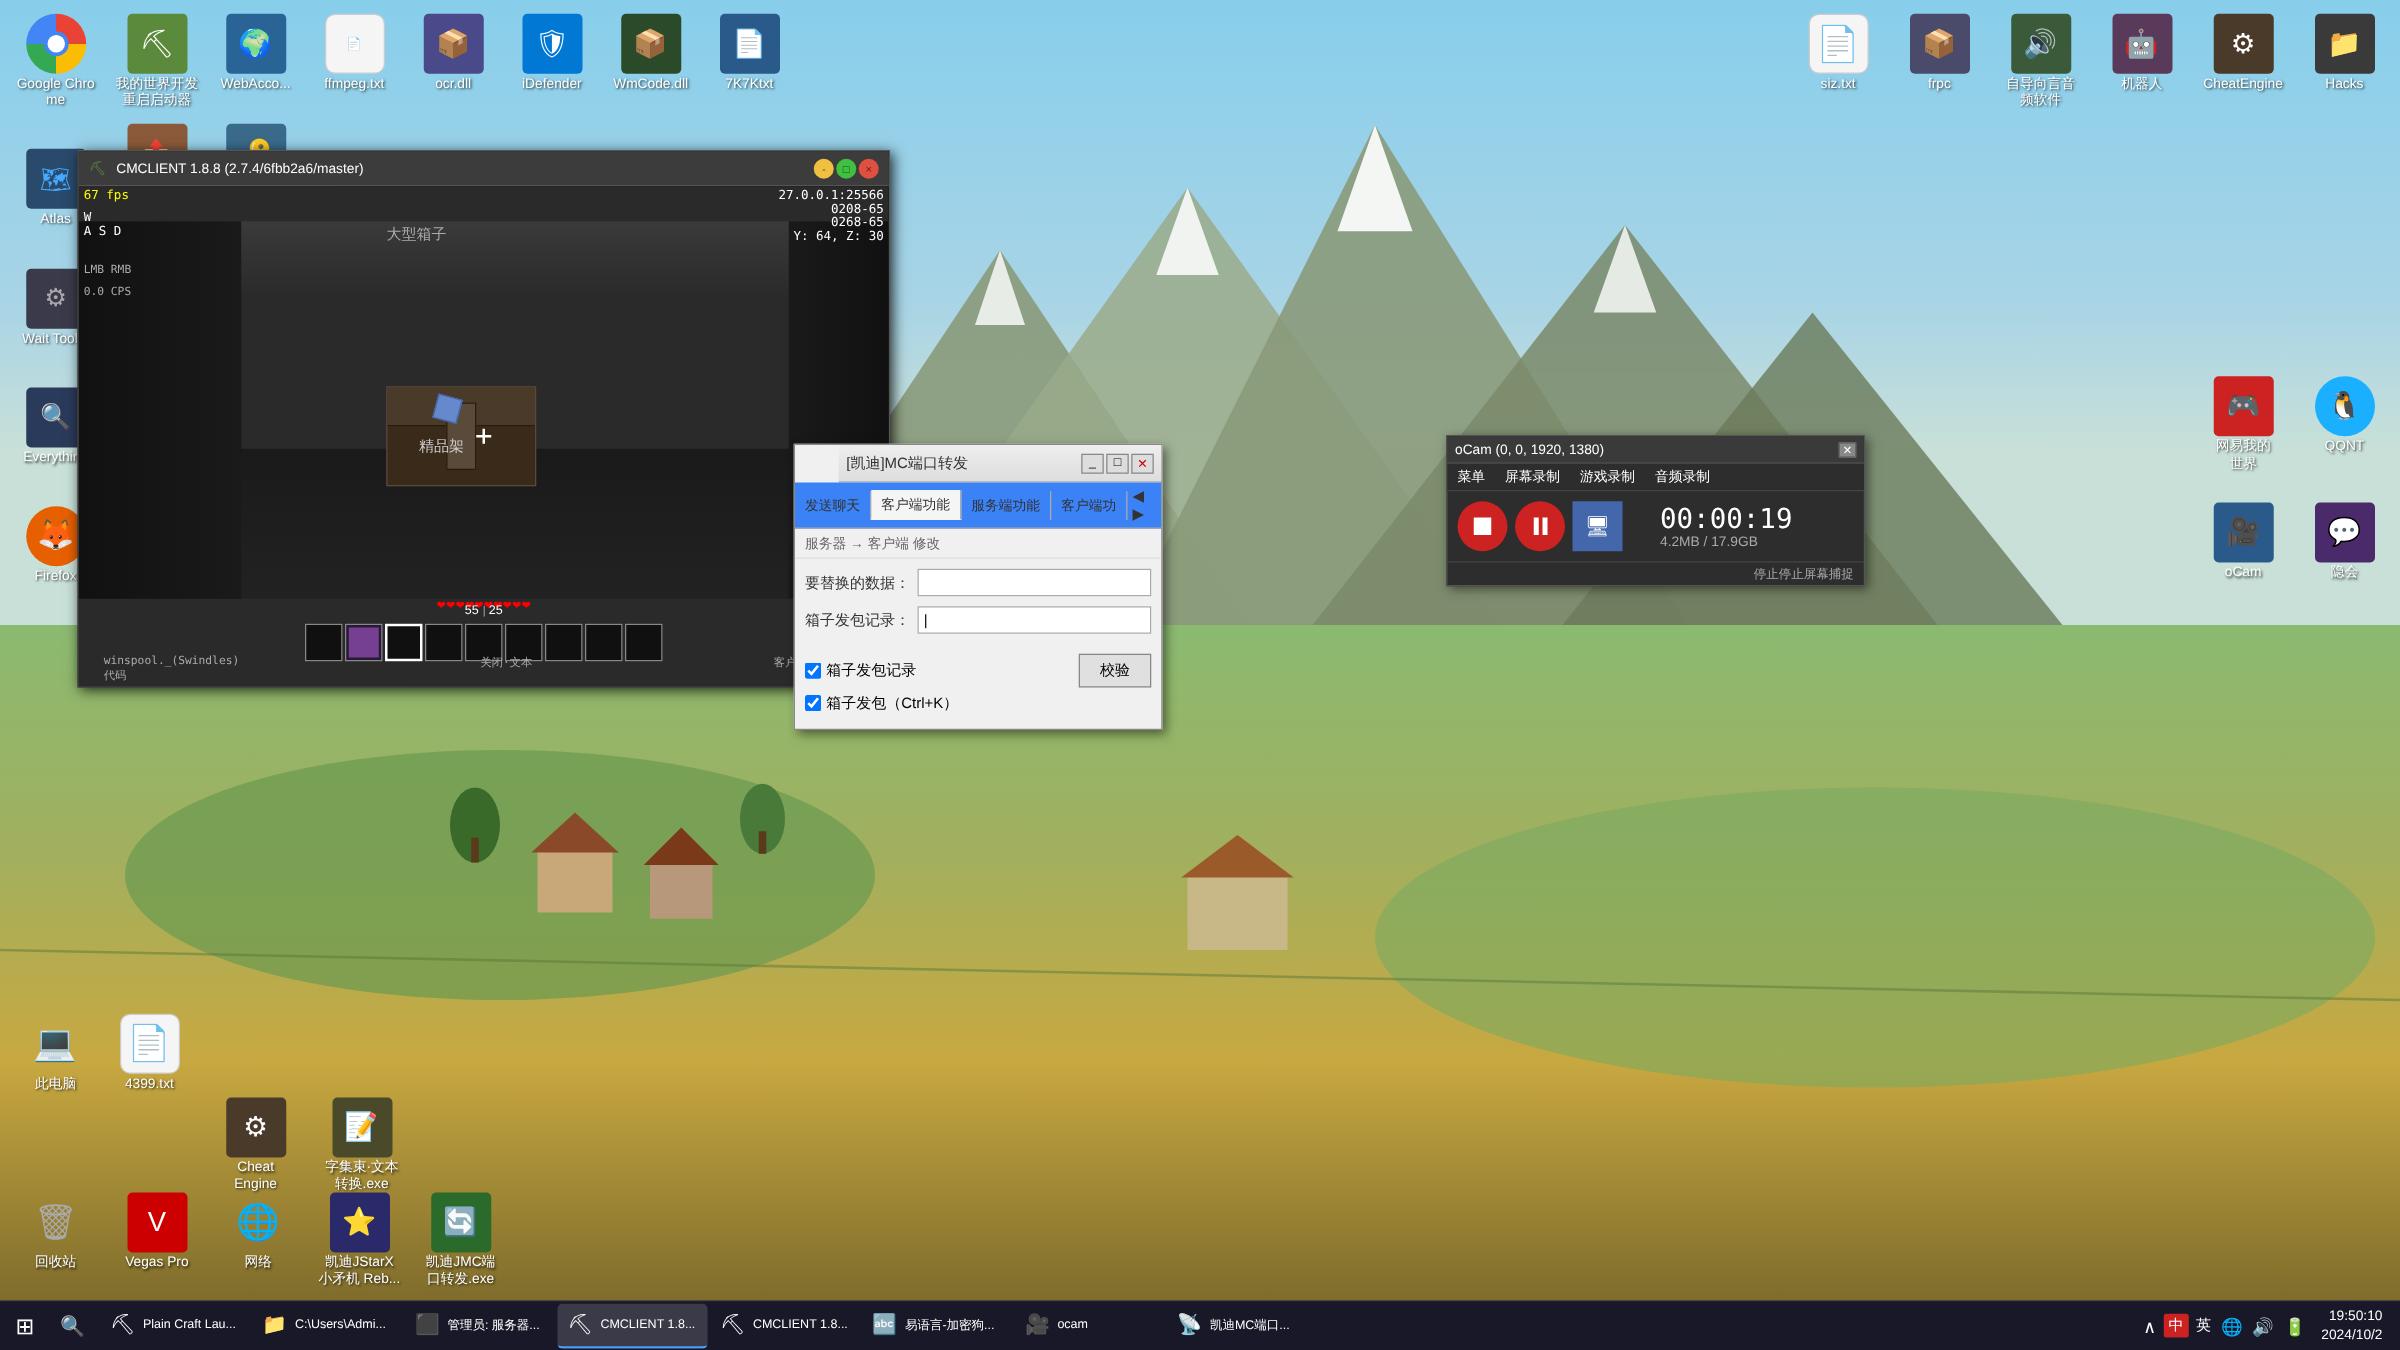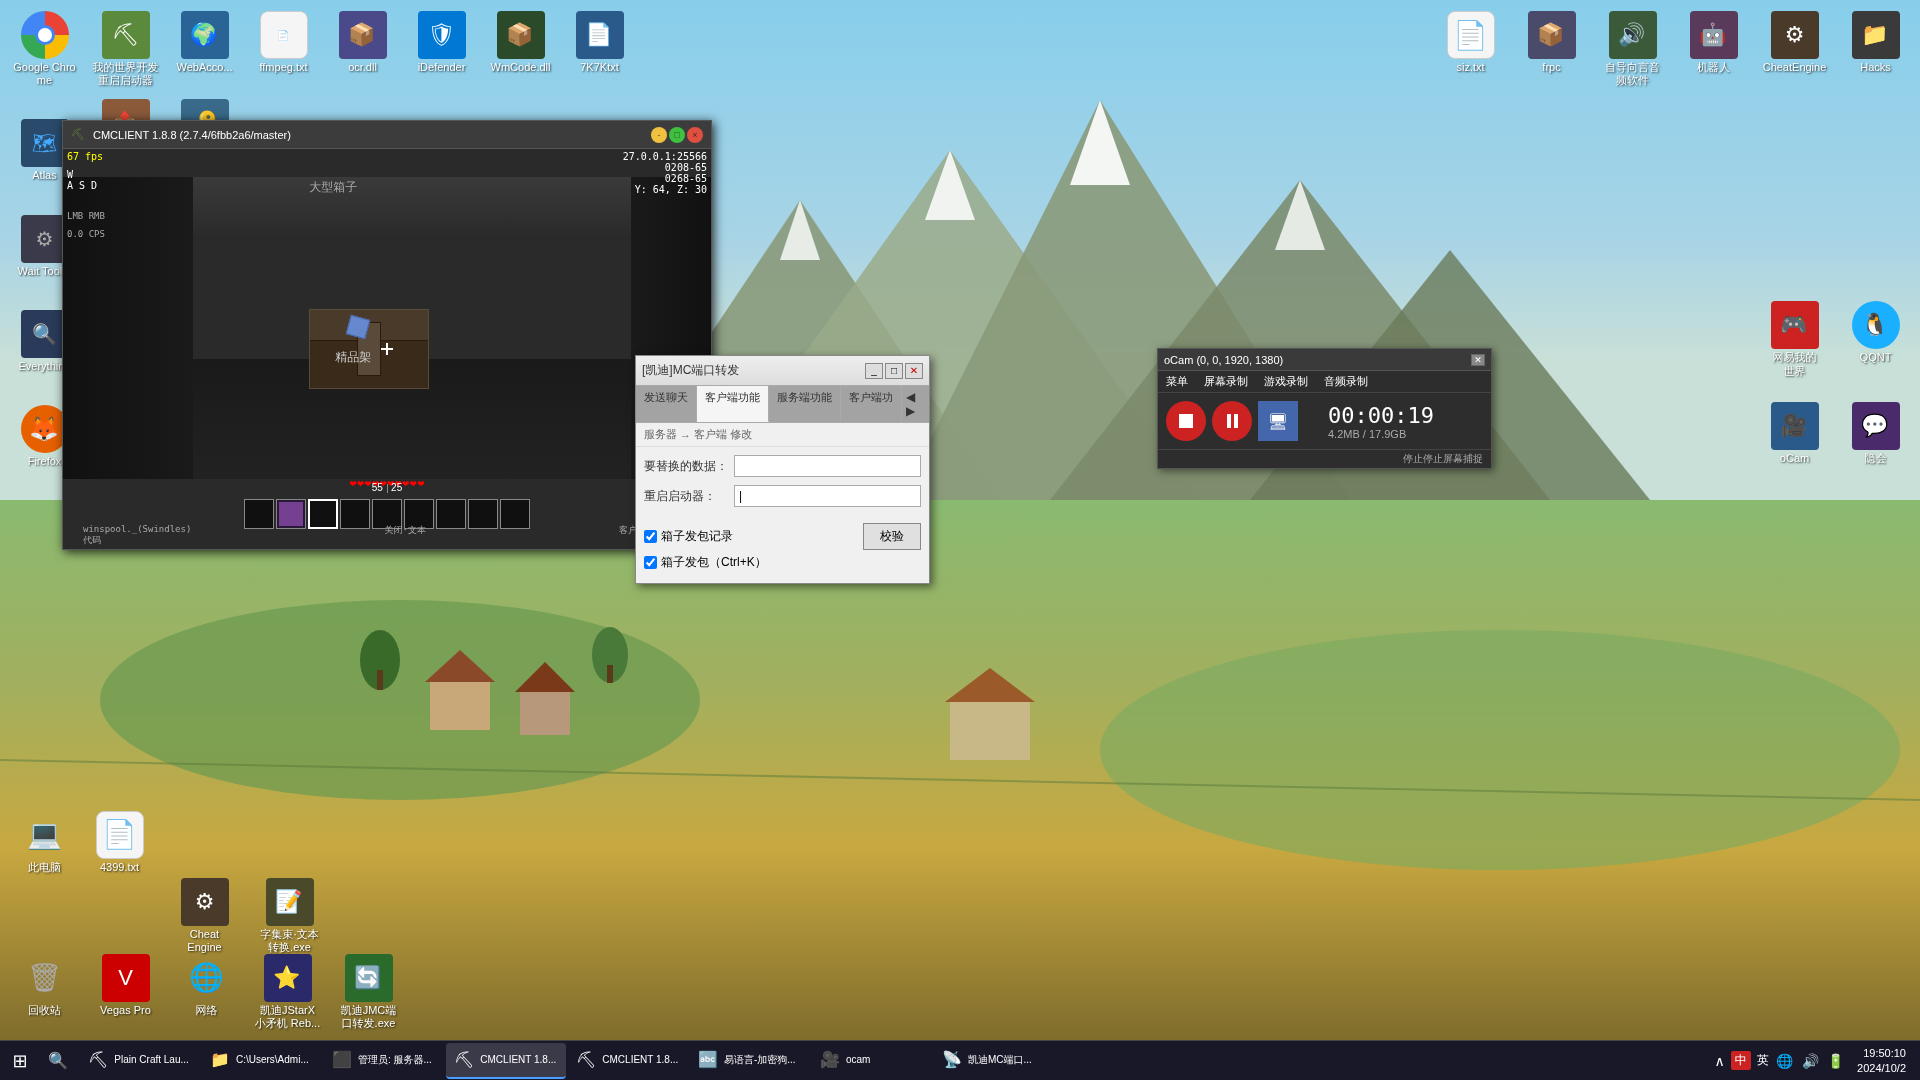--- a/index.html
+++ b/index.html
@@ -204,20 +204,21 @@
       box-shadow: 3px 3px 8px rgba(0,0,0,0.5);
     }
     .dialog-titlebar {
       height: 30px;
       background: linear-gradient(180deg, #eee 0%, #ddd 100%);
       border-bottom: 1px solid #aaa;
       display: flex;
       align-items: center;
       justify-content: space-between;
       padding: 0 6px;
+      margin-left: 35px;
     }
     .dialog-title {
       font-size: 12px;
       color: #333;
     }
     .dialog-controls {
       display: flex;
       gap: 2px;
     }
     .dialog-btn {
@@ -226,23 +227,24 @@
       border: 1px solid #888;
       background: #ddd;
       font-size: 10px;
       cursor: pointer;
       display: flex;
       align-items: center;
       justify-content: center;
     }
     .dialog-tabs {
       display: flex;
-      background: #a3a3a3;
+      background: #3b82f6;
       border-bottom: 1px solid #aaa;
       overflow: hidden;
+      align-items: center;
     }
     .dialog-tab {
       padding: 4px 8px;
       font-size: 11px;
       cursor: pointer;
       border-right: 1px solid #aaa;
       color: #333;
       white-space: nowrap;
     }
     .dialog-tab.active {
@@ -846,21 +848,21 @@
     <div class="dialog-tab">客户端功</div>
     <div class="dialog-tab-more">◀ ▶</div>
   </div>
   <div class="dialog-section">服务器 → 客户端 修改</div>
   <div class="dialog-body">
     <div class="dialog-field">
       <span class="field-label">要替换的数据：</span>
       <input type="text" class="field-input" value="" style="">
     </div>
     <div class="dialog-field">
-      <span class="field-label">重启启动器：</span>
+      <span class="field-label">箱子发包记录：</span>
       <input type="text" class="field-input" value="|" style="">
     </div>
   </div>
   <div class="dialog-checkboxes">
     <div class="checkbox-row">
       <input type="checkbox" checked="" style="">
       <span>箱子发包记录</span>
       <button class="dialog-action-btn" style="margin-left:auto;float:right">校验</button>
     </div>
     <div class="checkbox-row">

